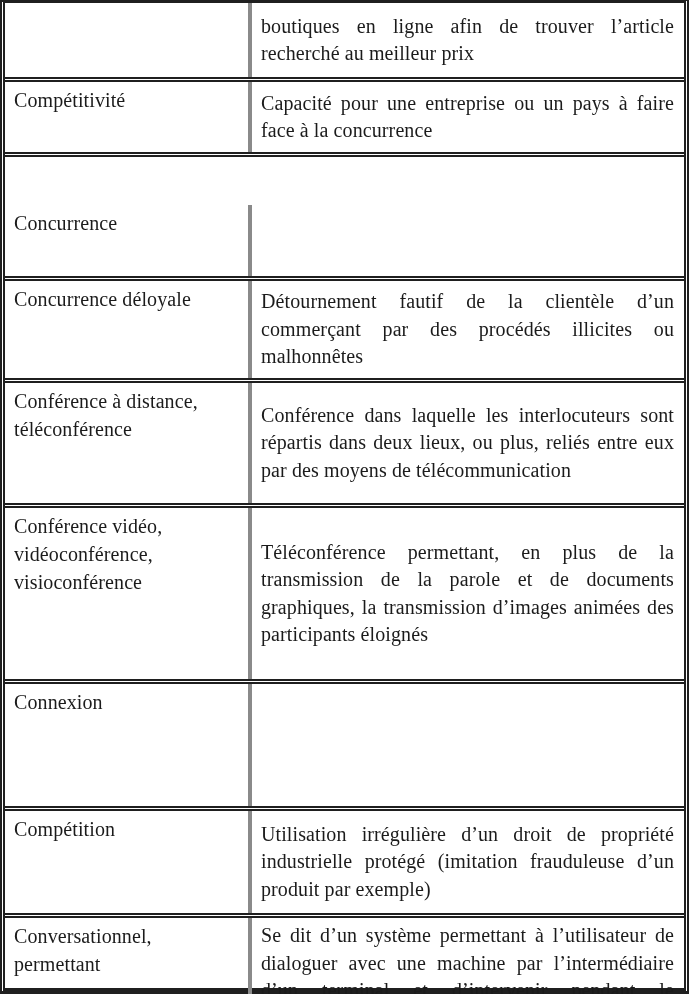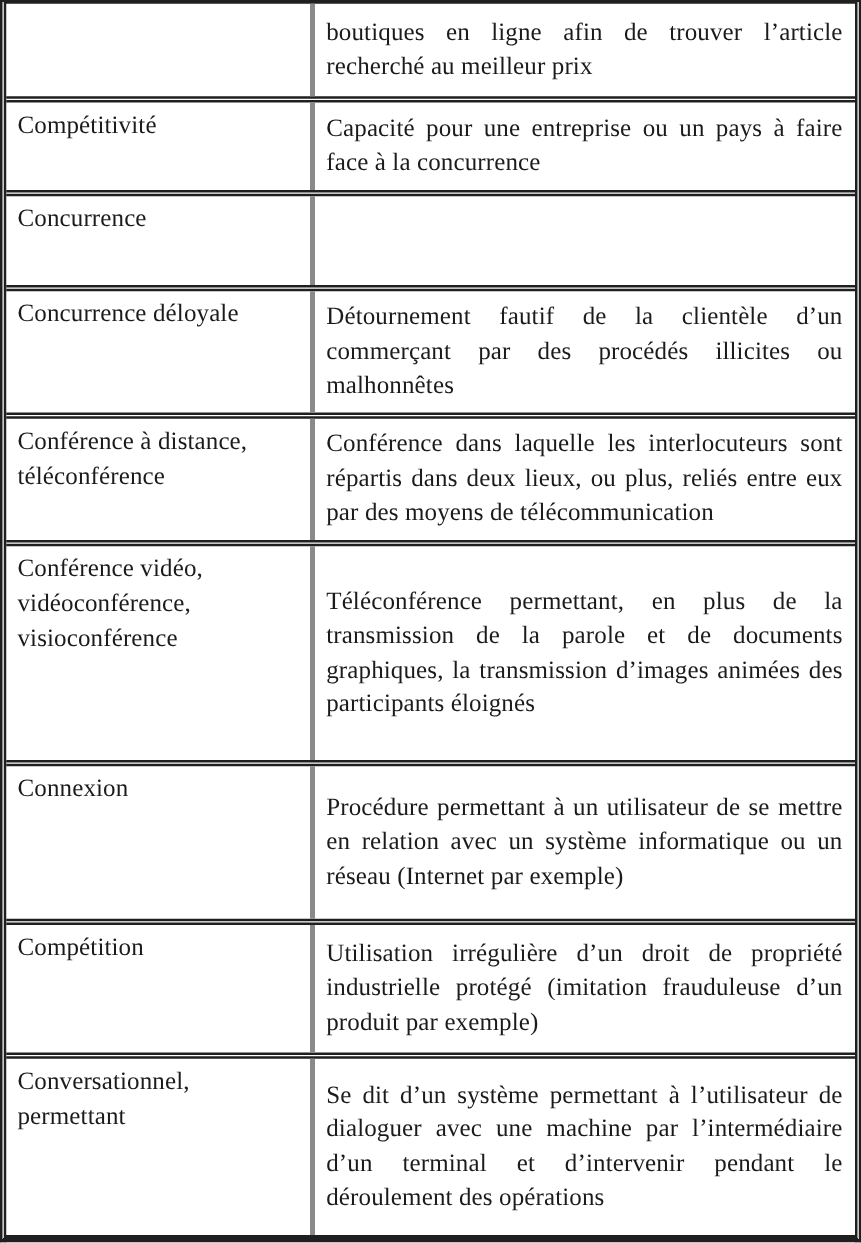--- a/index.html
+++ b/index.html
@@ -30,23 +30,23 @@
   }
   .row {
     display: flex;
     border-bottom: 5px double var(--border);
     flex: 0 0 auto;
   }
   .row:last-child { border-bottom: none; }
   
   .r1 { height: 79px; }
   .r2 { height: 75px; }
-  .r3 { height: 76px; }
+  .r3 { height: 76px; margin-top: 48px; }
   .r4 { height: 102px; }
-  .r5 { height: 102px; }
+  .r5 { height: 125px; }
   .r6 { height: 176px; }
   .r7 { height: 127px; }
   .r8 { height: 107px; }
   .r9 { flex: 1 1 auto; }
   .term-cell {
     width: 247px;
     flex: 0 0 247px;
     border-right: 4px solid var(--column-divider);
     display: flex;
     padding: 4px 14px 4px 9px;
@@ -121,23 +121,20 @@
     </div>
     <div class="definition-cell">
       <p>Téléconférence permettant, en plus de la transmission de la parole et de documents graphiques, la transmission d’images animées des participants éloignés</p>
     </div>
   </div>
 
   <div class="row r7">
     <div class="term-cell">
       <span>Connexion</span>
     </div>
-    <div class="definition-cell">
-      <p>Procédure permettant à un utilisateur de se mettre en relation avec un système informatique ou un réseau (Internet par exemple)</p>
-    </div>
   </div>
 
   <div class="row r8">
     <div class="term-cell">
       <span>Compétition</span>
     </div>
     <div class="definition-cell">
       <p>Utilisation irrégulière d’un droit de propriété industrielle protégé (imitation frauduleuse d’un produit par exemple)</p>
     </div>
   </div>

